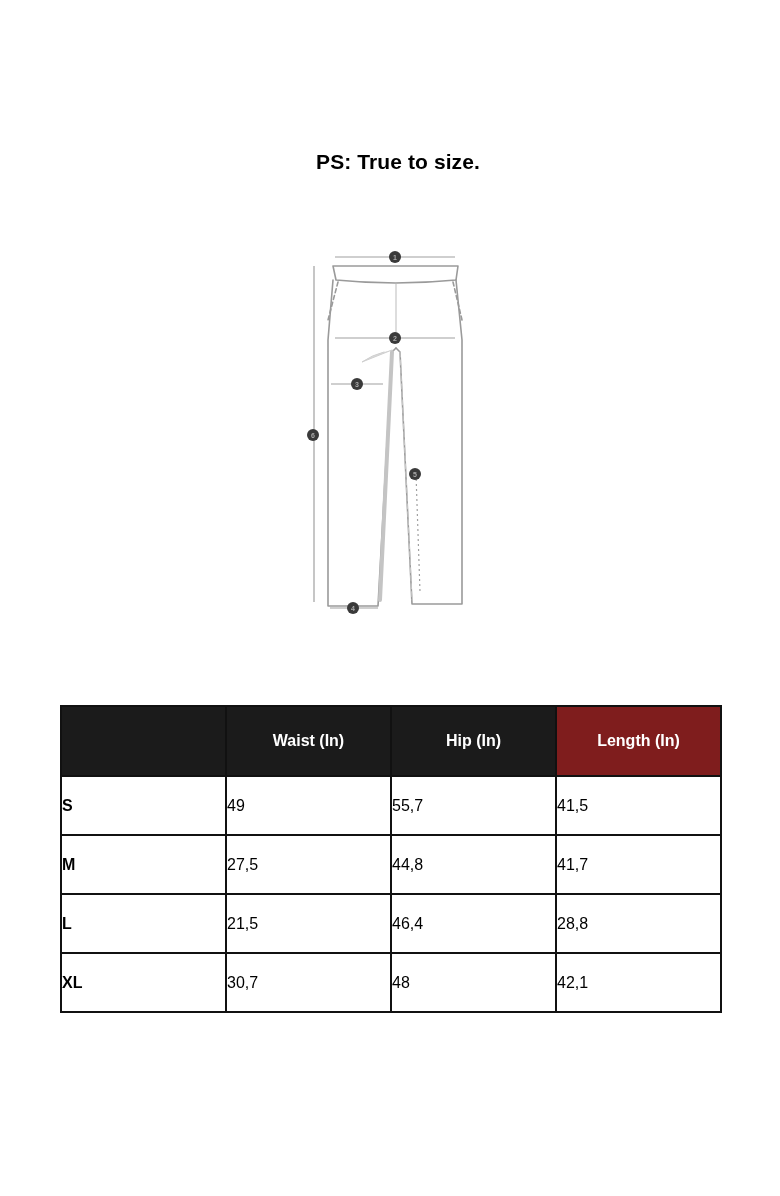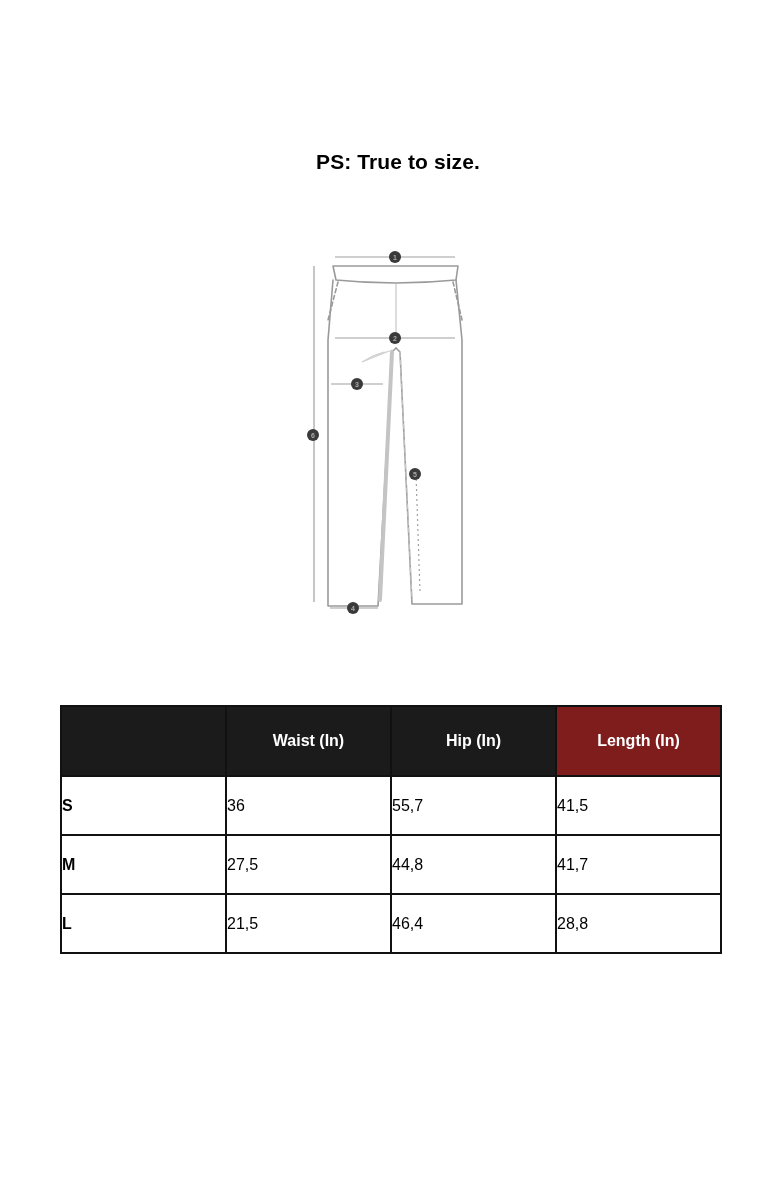--- a/index.html
+++ b/index.html
@@ -136,30 +136,36 @@
     <tr>
       <th></th>
       <th>Waist (In)</th>
       <th>Hip (In)</th>
       <th class="last">Length (In)</th>
     </tr>
   </thead>
   <tbody>
     <tr>
       <td class="size-label">S</td>
-      <td>36</td>
+      <td>49</td>
       <td>55,7</td>
       <td>41,5</td>
     </tr>
     <tr>
       <td class="size-label">M</td>
       <td>27,5</td>
       <td>44,8</td>
       <td>41,7</td>
     </tr>
     <tr>
       <td class="size-label">L</td>
       <td>21,5</td>
       <td>46,4</td>
       <td>28,8</td>
     </tr>
+    <tr>
+      <td class="size-label">XL</td>
+      <td>30,7</td>
+      <td>48</td>
+      <td>42,1</td>
+    </tr>
   </tbody>
 </table>
 
 </body></html>

